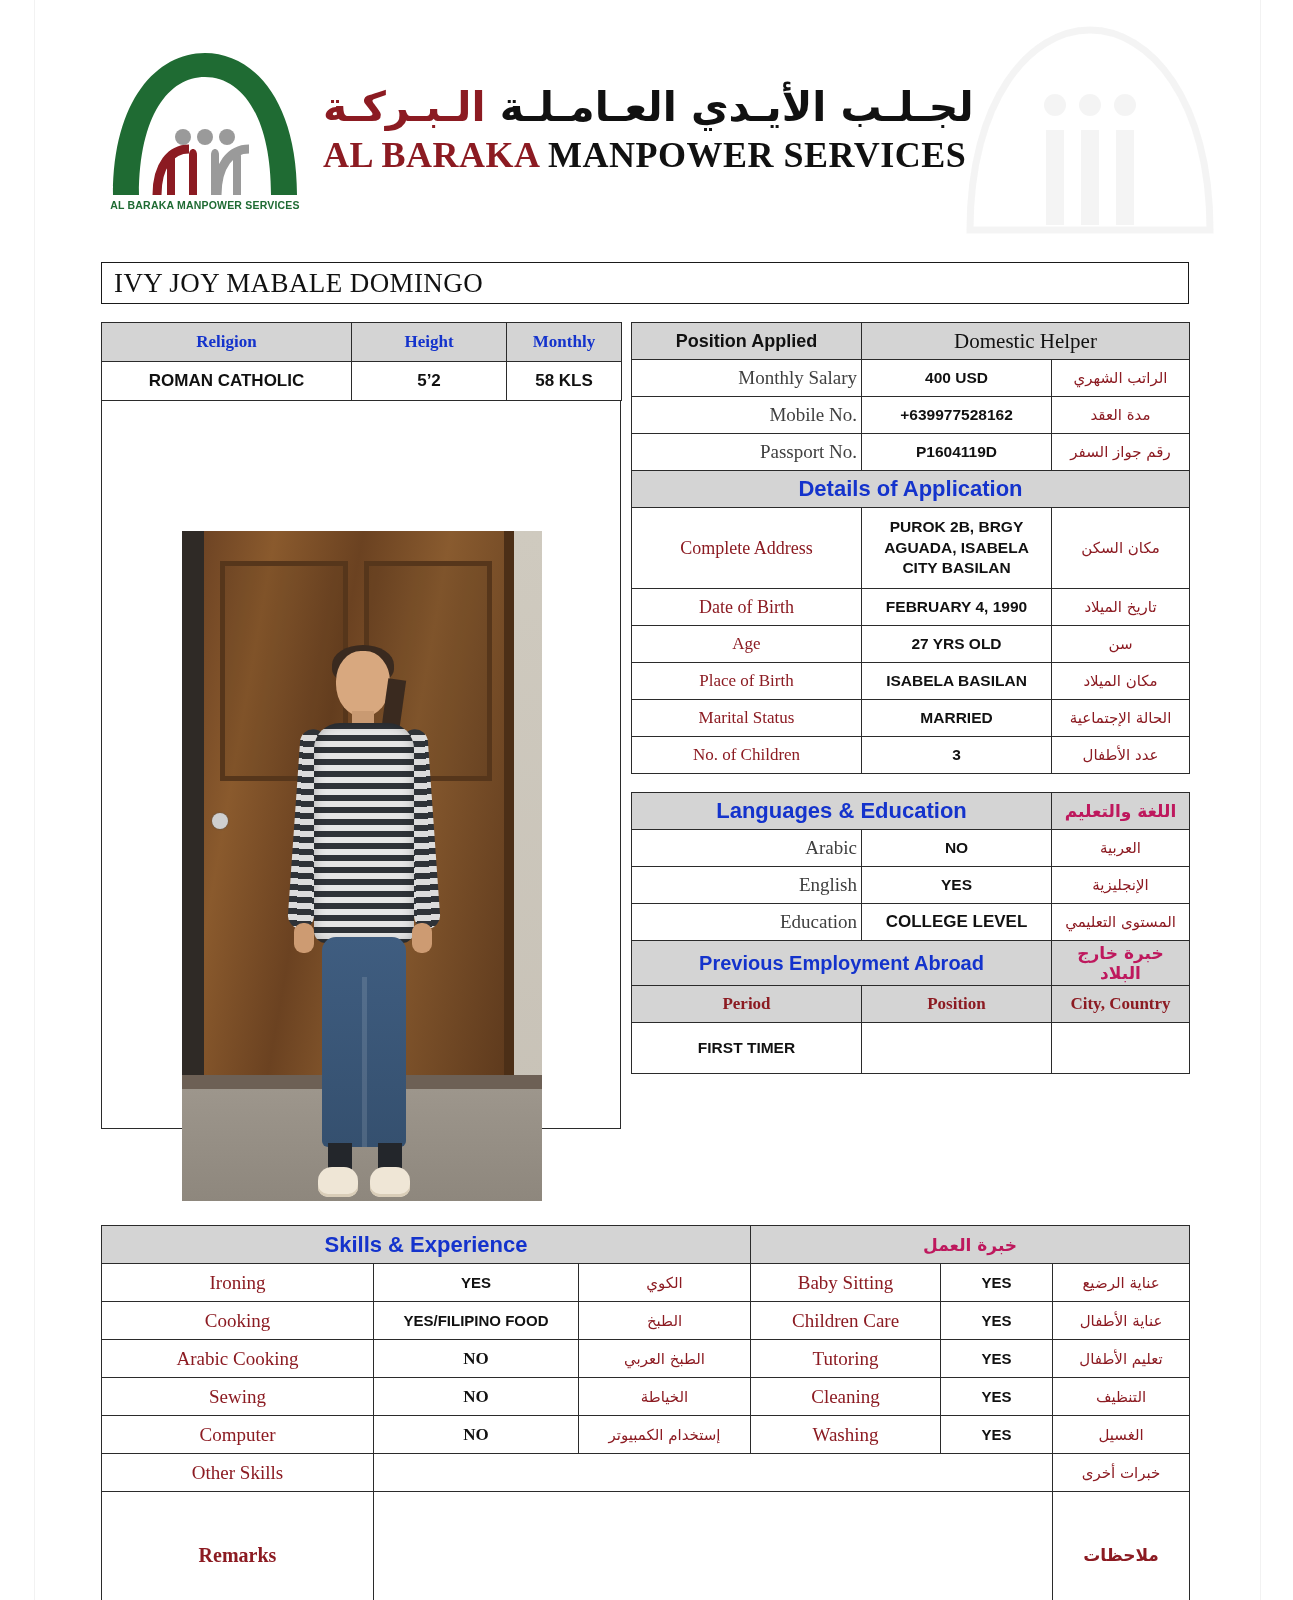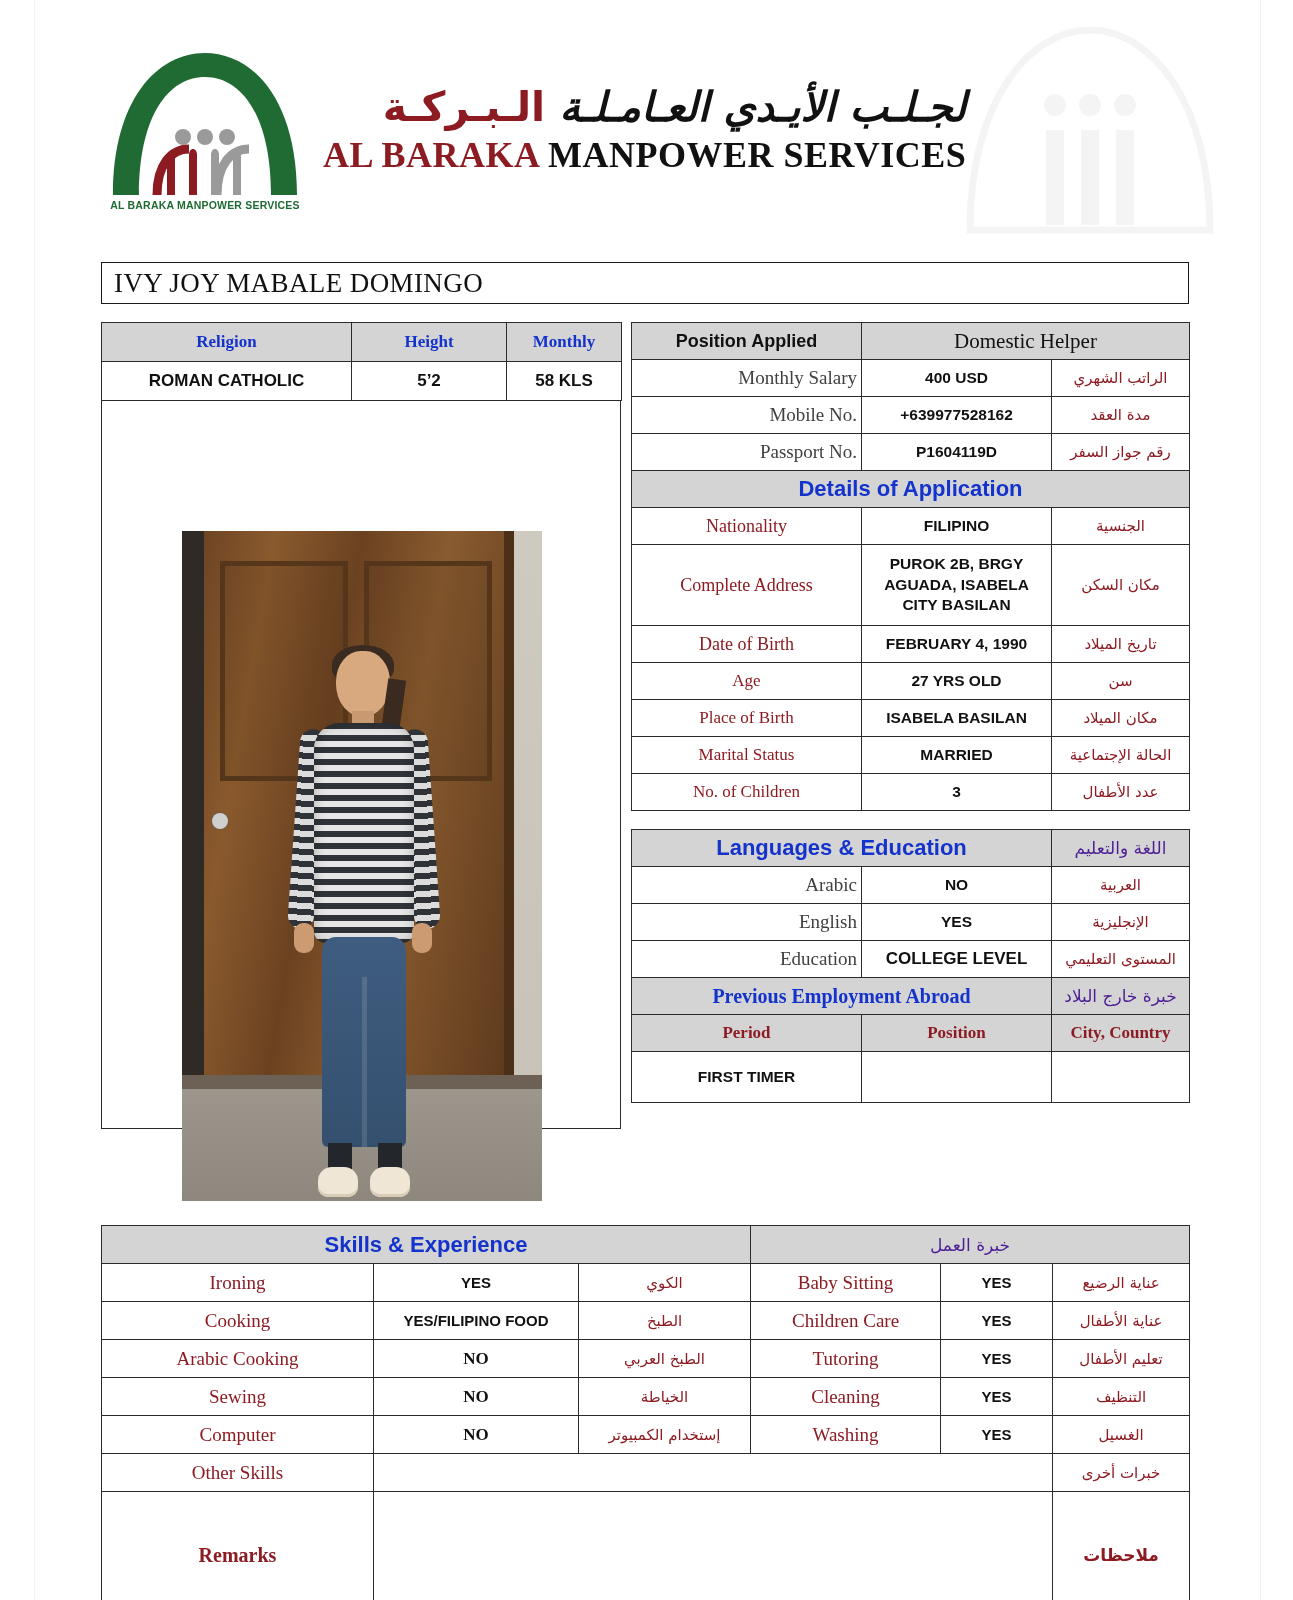--- a/index.html
+++ b/index.html
@@ -68,21 +68,21 @@
   }
   .brand-ar {
     font-size: 41px;
     line-height: 1.15;
     direction: rtl;
     text-align: right;
     font-family: "DejaVu Sans", sans-serif;
     font-weight: bold;
   }
   .brand-ar .red { color: #8c1b22; }
-  .brand-ar .dark { color: #111; font-style: italic; }
+  .brand-ar .dark { color: #111; }
   .brand-en {
     font-size: 36px;
     letter-spacing: .5px;
     margin-top: 2px;
     font-family: "Liberation Serif", serif;
     font-weight: bold;
   }
   .brand-en .red { color: #8c1b22; }
   .brand-en .dark { color: #111; }
 
@@ -136,22 +136,22 @@
     font-family: "Liberation Sans", sans-serif;
     font-size: 15.5px;
   }
   .ar {
     font-family: "DejaVu Sans", sans-serif;
     direction: rtl;
     font-size: 15px;
     color: #8c1b22;
   }
   .ar.blue {
-    color: #4c1d95;
-    font-weight: normal;
+    color: #be185d;
+    font-weight: bold;
     font-size: 17px;
   }
 
   
   .left-block {
     position: absolute;
     left: 66px;
     top: 322px;
     width: 520px;
   }
@@ -312,21 +312,21 @@
   .section-title {
     color: #1433cc;
     font-weight: bold;
     font-size: 22px;
     font-family: "Liberation Sans", sans-serif;
   }
   .section-title-s {
     color: #1433cc;
     font-weight: bold;
     font-size: 20px;
-    font-family: Liberation Serif, serif;
+    font-family: Liberation Sans, sans-serif;
   }
   .pos-applied {
     font-weight: bold;
     font-size: 18px;
     font-family: "Liberation Sans", sans-serif;
   }
   .dh { font-size: 21px; }
   .big-red { color:#404040; font-size: 19px; text-align: right; }
 </style>
 </head>
@@ -462,25 +462,20 @@
         <colgroup>
             <col style="width:230px">
             <col style="width:190px">
             <col style="width:138px">
           </colgroup>
         <tbody>
             <tr>
           <td class="hdr-grey section-title" colspan="3">Details of Application</td>
         </tr>
         <tr>
-          <td class="red-label" style="font-size:18px">Nationality</td>
-          <td class="bold-black">FILIPINO</td>
-          <td class="ar">الجنسية</td>
-        </tr>
-        <tr>
           <td class="red-label" style="font-size:18px">Complete Address</td>
           <td class="bold-black" style="height:76px;line-height:1.35">PUROK 2B, BRGY AGUADA, ISABELA CITY BASILAN</td>
           <td class="ar">مكان السكن</td>
         </tr>
         <tr>
           <td class="red-label" style="font-size:18px">Date of Birth</td>
           <td class="bold-black">FEBRUARY 4, 1990</td>
           <td class="ar">تاريخ الميلاد</td>
         </tr>
         <tr>

